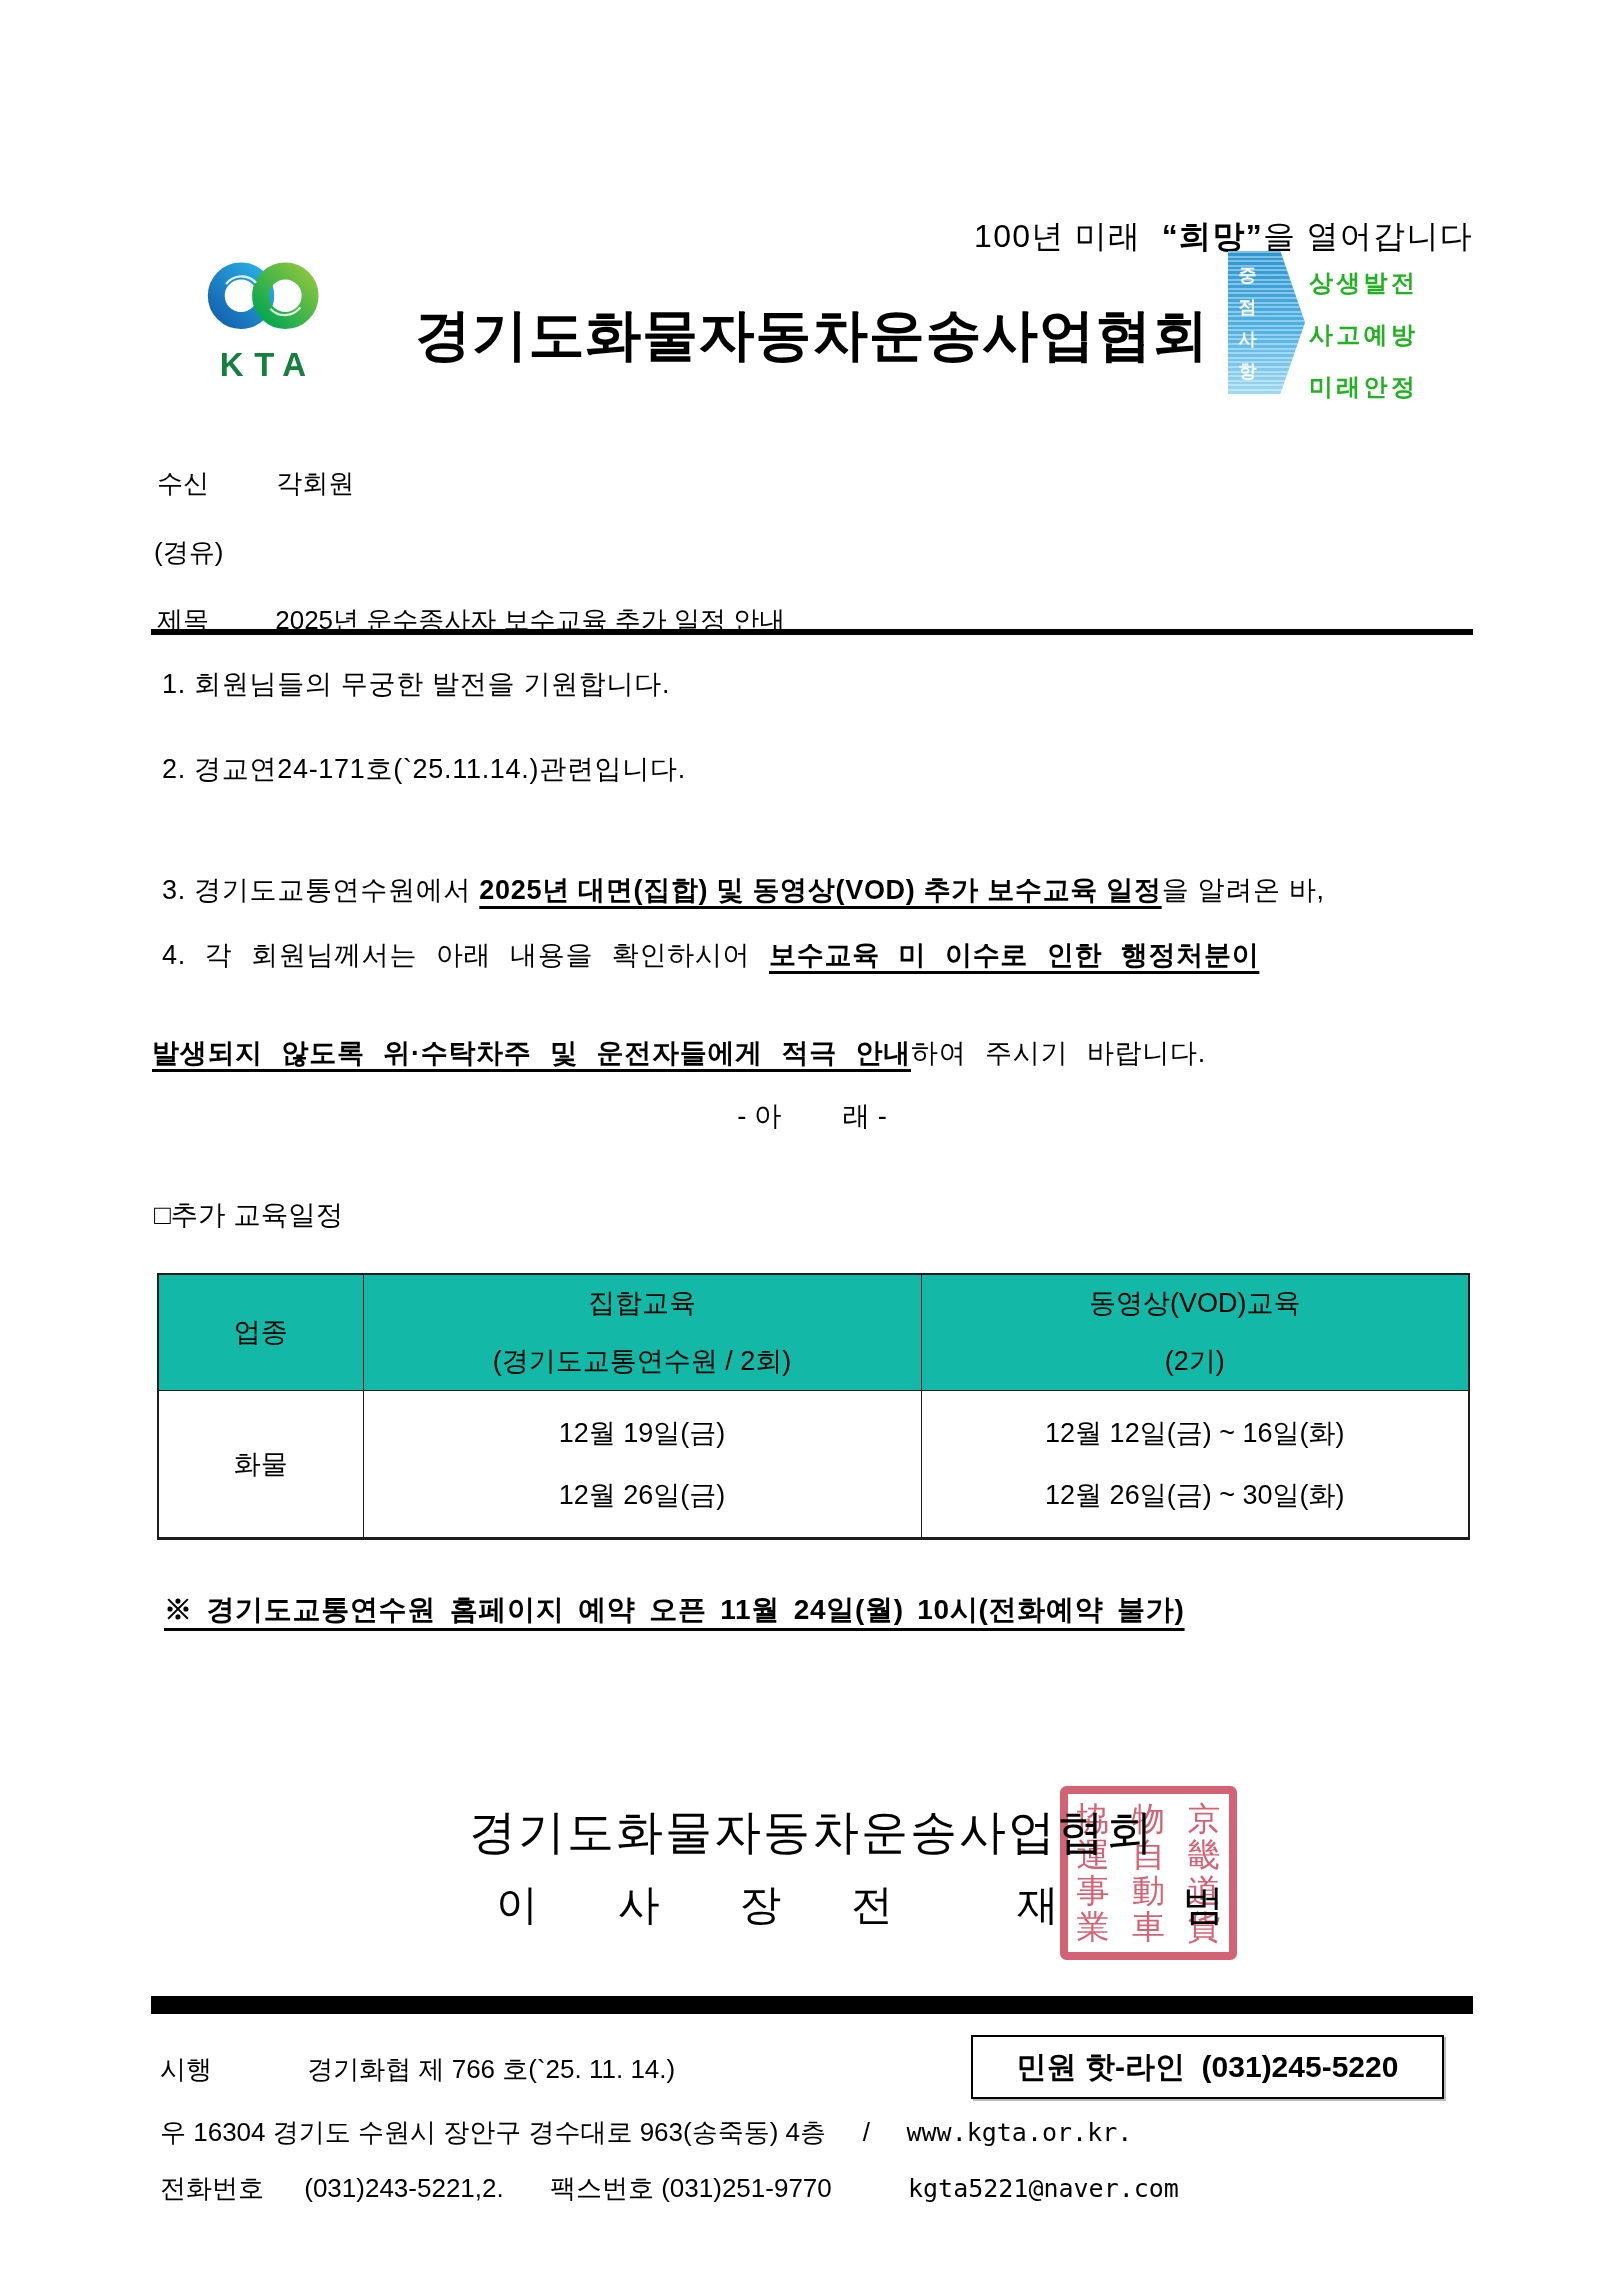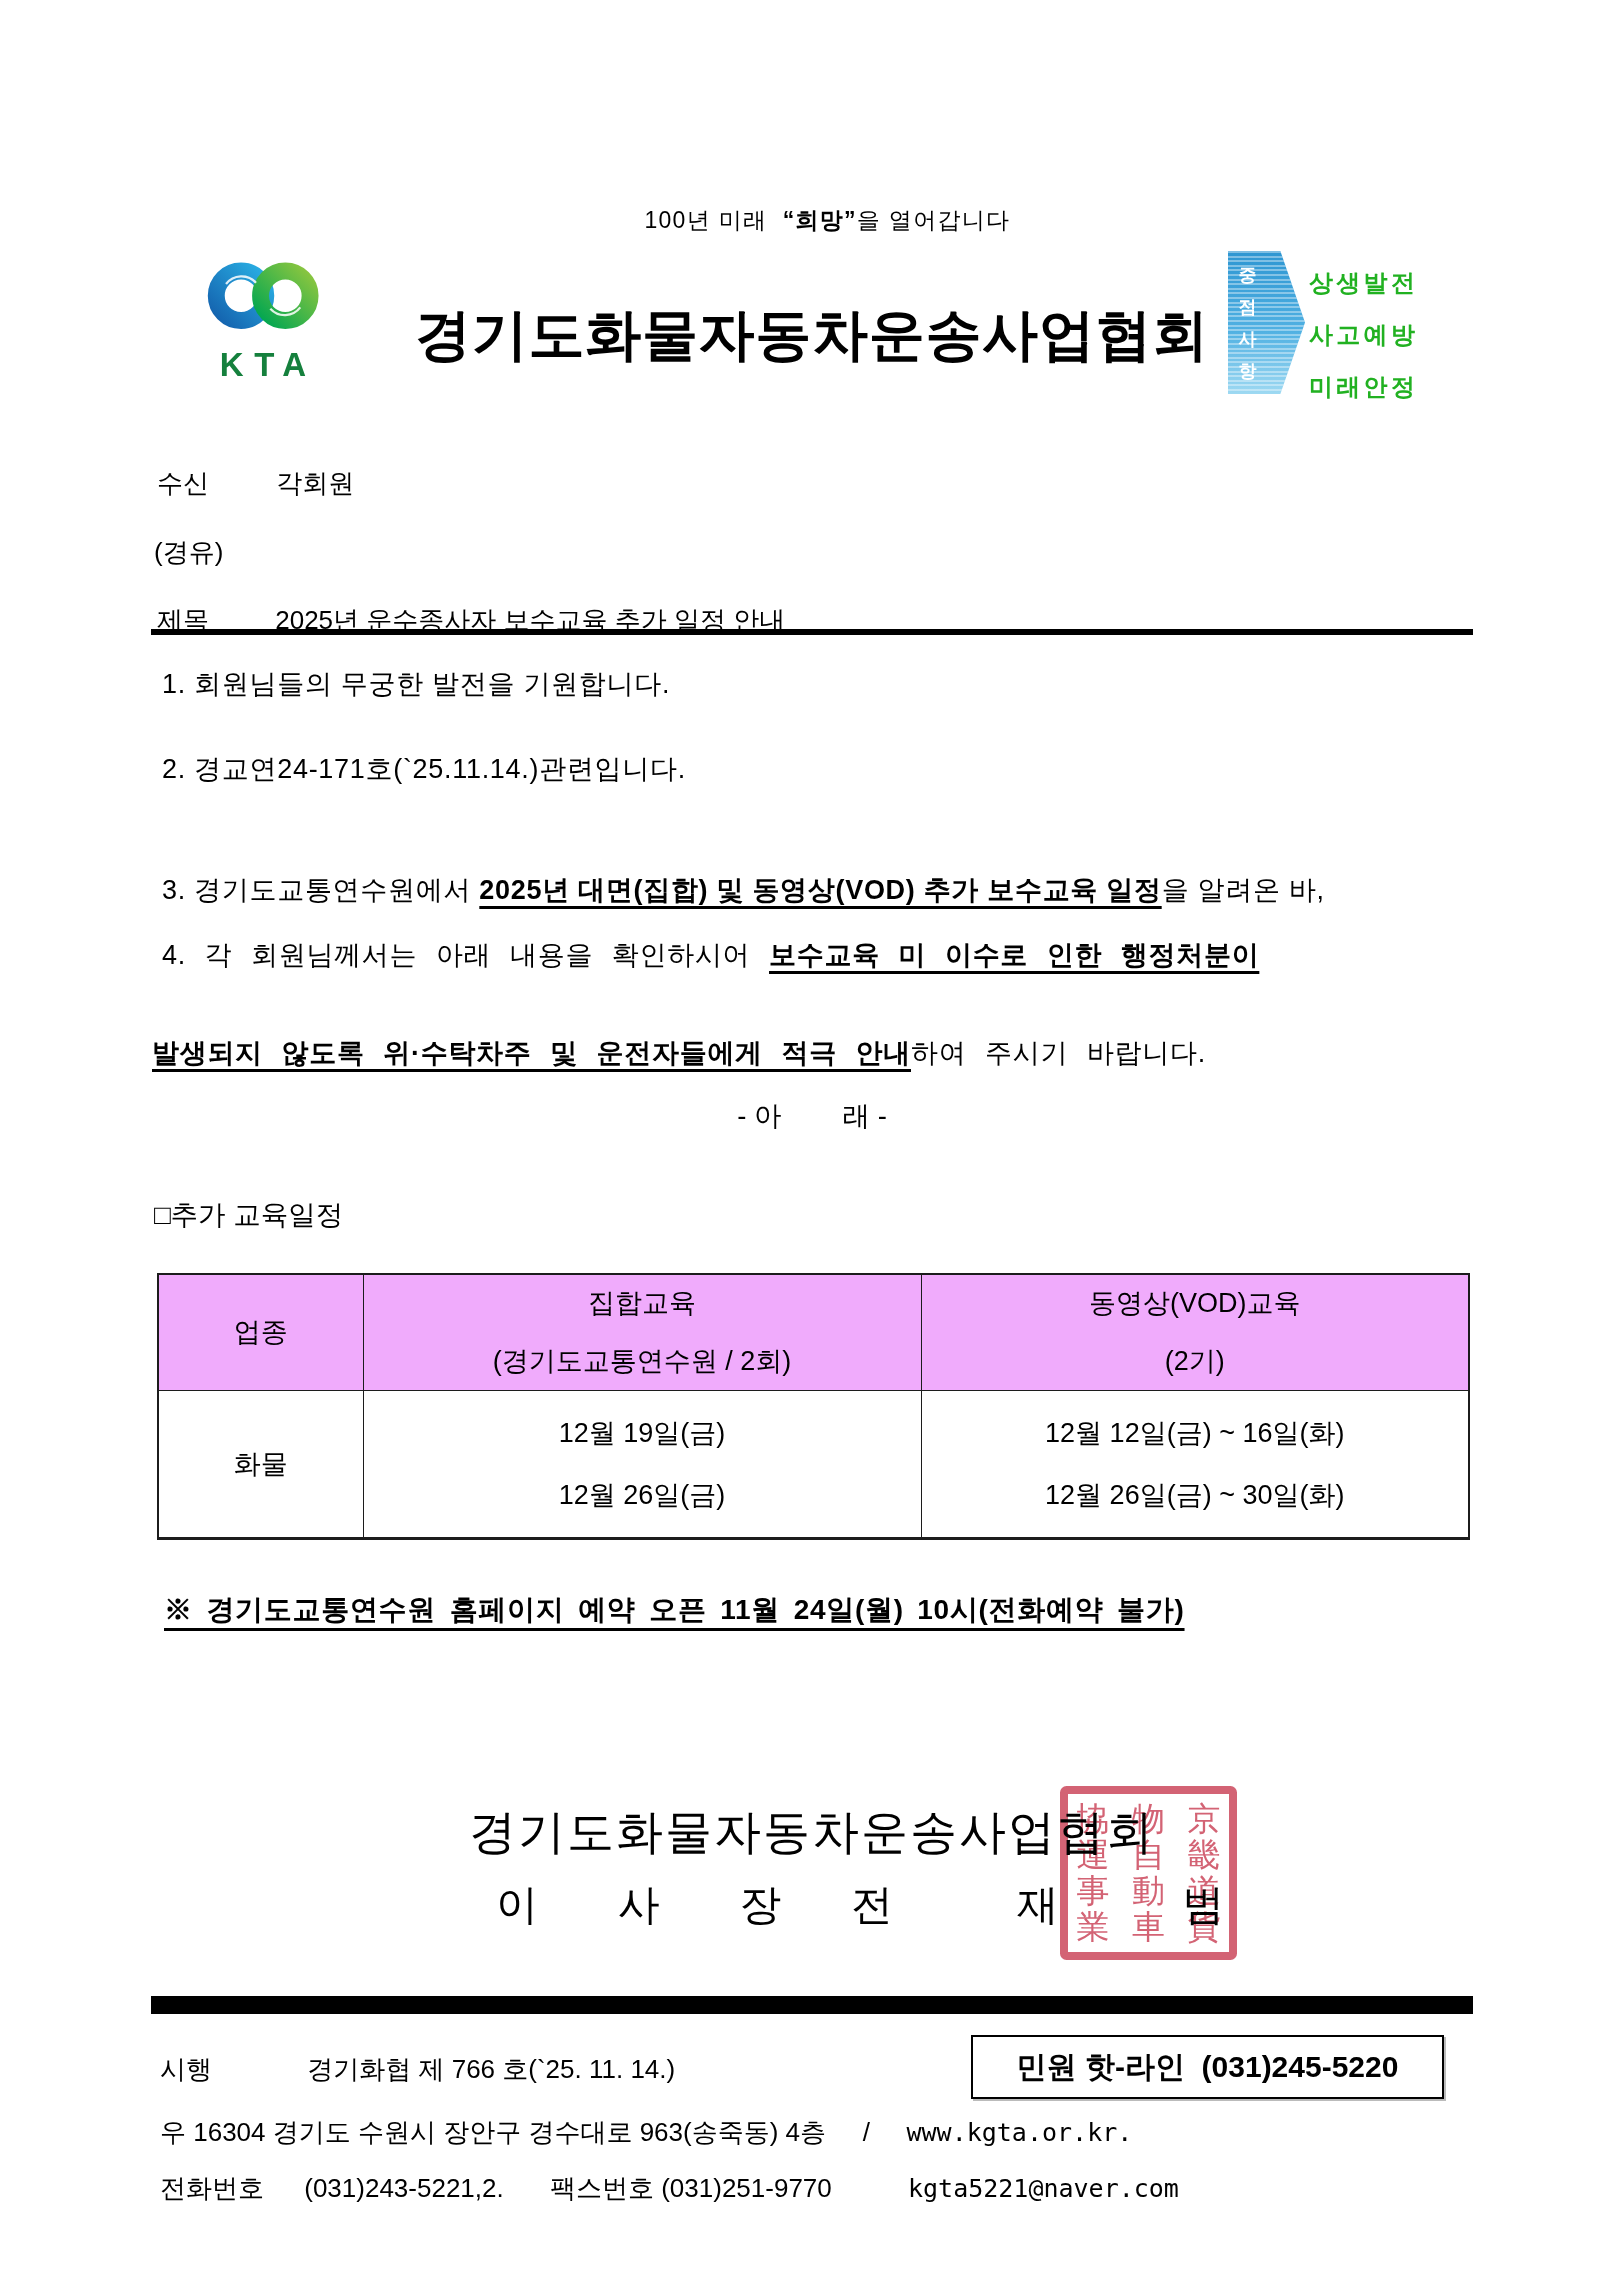--- a/index.html
+++ b/index.html
@@ -2,21 +2,21 @@
 <html style="font-size:10.5px"><head>
 <meta charset="utf-8">
 <style>
   html,body{margin:0;padding:0;background:#888;}
   .page{position:relative;width:1623px;height:2295px;background:#ffffff;overflow:hidden;
         font-family:"Liberation Sans",sans-serif;color:#000;}
   .abs{position:absolute;}
   .pre{white-space:pre;}
 
   
-  .slogan{left:151px;top:178px;width:1322px;text-align:center;font-size:23px;letter-spacing:1.3px;}
+  .slogan{left:151px;top:178px;width:1322px;text-align:right;font-size:32px;letter-spacing:1.3px;}
   .slogan .q{font-weight:700;}
   .logo-block{left:204px;top:254px;width:118px;text-align:center;}
   .logo-kta{margin-top:3.9px;font-size:33px;font-weight:700;color:#15803d;letter-spacing:10.5px;text-indent:10.5px;}
   .org-title{left:151px;top:298px;width:1322px;text-align:center;font-size:56px;font-weight:700;letter-spacing:0.7px;}
 
   .badge-arrow{left:1228px;top:251px;width:77px;height:143px;
      background:
        repeating-linear-gradient(180deg, rgba(255,255,255,.38) 0 2px, rgba(255,255,255,0) 2px 4.6px),
        linear-gradient(180deg,#2e96d2 0%,#4fb0e2 55%,#9ed9f2 100%);
      clip-path:polygon(0 0,68% 0,100% 50%,68% 100%,0 100%);}
@@ -29,21 +29,21 @@
   .line{font-size:26px;}
   .rule{left:151px;top:629px;width:1322px;height:5.9px;background:#000;}
 
   .emph{font-weight:700;text-decoration:underline;text-decoration-thickness:2.6px;text-underline-offset:7.2px;}
   .para{font-size:27px;letter-spacing:0.7px;}
   .ws{word-spacing:10.5px;}
 
   
   .edu-table{border-collapse:collapse;table-layout:fixed;width:1311px;border:2px solid #1c1c1c;border-bottom:3.9px solid #1c1c1c;}
   .edu-table td{border:1.6px solid #1c1c1c;text-align:center;vertical-align:middle;font-size:27px;}
-  .edu-table .hdr{background:#f0abfc;}
+  .edu-table .hdr{background:#14b8a6;}
   .edu-table .h2{margin-top:22px;}
   .dates div{line-height:62px;}
 
   .note{left:164px;top:1591px;font-size:28px;font-weight:700;letter-spacing:0.7px;word-spacing:5.2px;
         text-decoration:underline;text-decoration-thickness:2.6px;text-underline-offset:9.2px;}
 
   
   .sig-org{left:151px;top:1801px;width:1322px;text-align:center;font-size:47px;letter-spacing:2px;z-index:3;}
   .sig-title{left:496px;top:1877px;font-size:42px;letter-spacing:34px;z-index:3;}
   .sig-name{left:851px;top:1877px;font-size:42px;letter-spacing:56px;z-index:3;}

